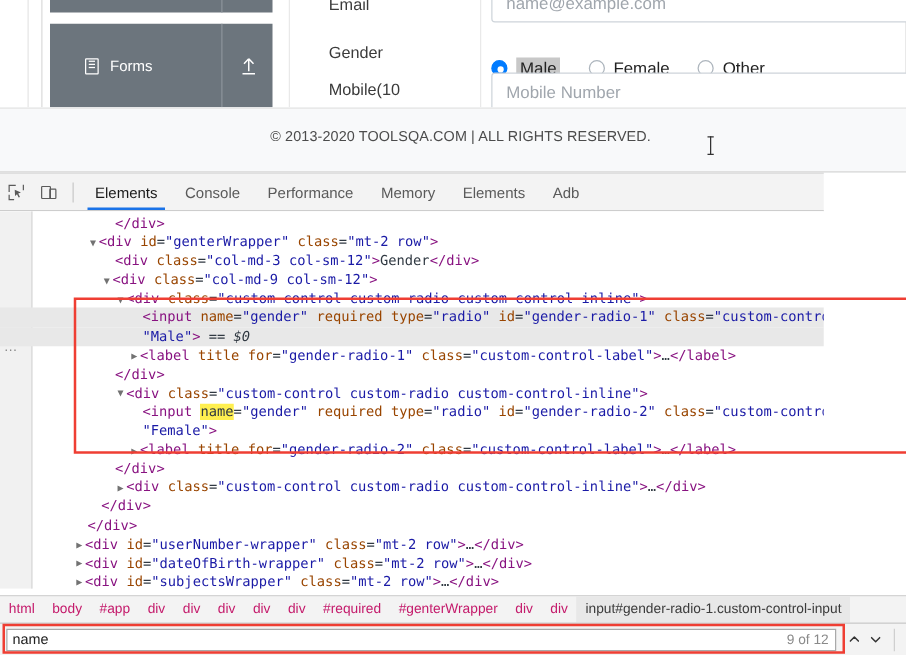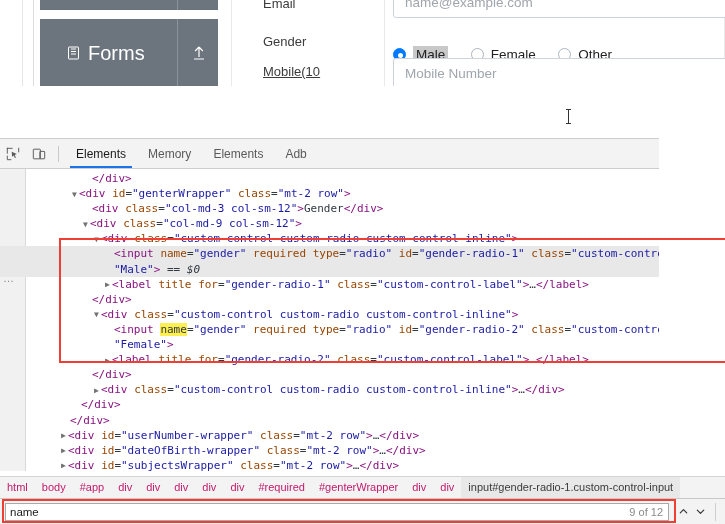--- a/index.html
+++ b/index.html
@@ -31,21 +31,21 @@
     color: #ffffff;
   }
   .menu-card.top { left: 40px; top: -18px; width: 178px; height: 28px; }
   .menu-card.forms { left: 40px; top: 19px; width: 178px; height: 67px; }
   .menu-card .divider {
     position: absolute; right: 40px; top: 0; width: 1px; height: 100%;
     background: #8b939a;
   }
   .menu-card .label {
     position: absolute; left: 28px; top: 50%; transform: translateY(-50%);
-    font-size: 20px; color: #ffffff; white-space: nowrap;
+    font-size: 12px; color: #ffffff; white-space: nowrap;
   }
   .menu-card .bookicon {
     position: absolute; left: 28px; top: 50%; transform: translateY(-50%);
     width: 11px; height: 13px; border: 1.4px solid #fff; border-radius: 1px;
   }
   .menu-card .bookicon::before {
     content: ""; position: absolute; left: 1.5px; top: 1.5px;
     width: 5px; height: 1px; background: #fff;
     box-shadow: 0 2.5px 0 #fff, 0 5px 0 #fff;
   }
@@ -257,45 +257,50 @@
       <label class="radio-item">
         <span class="radio-dot"></span>
         <span class="radio-text">Female</span>
       </label>
       <label class="radio-item">
         <span class="radio-dot"></span>
         <span class="radio-text">Other</span>
       </label>
     </div>
 
-    <span class="form-label" style="left:263px; top:64px;text-decoration:underline;">Mobile(10</span>
+    <span class="form-label" style="left:263px; top:64px;">Mobile(10</span>
     <div class="form-input" style="left:393px; top:58px; width:338px;">
       <span>Mobile Number</span>
     </div>
   </div>
 
+  <div class="footer-band">
+    <div class="footer-text">© 2013-2020 TOOLSQA.COM | ALL RIGHTS RESERVED.</div>
+  </div>
   <div class="text-caret"></div>
 
   <div class="devtools">
 
     <div class="dt-tabbar">
       <div class="dt-tool-btn">
         <svg viewBox="0 0 16 16" width="14" height="14">
           <path d="M1.5 1.5 H7 M1.5 1.5 V7 M1.5 10.5 V14.5 H5.5 M14.5 1.5 V5.5" stroke="#5a5a5a" stroke-width="1.1" fill="none" stroke-linecap="square"></path>
           <path d="M6.6 5.4 L12.3 8.1 L9.8 9 L11.4 12 L10.2 12.6 L8.7 9.6 L6.9 11.2 Z" fill="#5a5a5a"></path>
         </svg>
       </div>
       <div class="dt-tool-btn">
         <svg viewBox="0 0 16 16" width="14" height="14">
           <rect x="1.5" y="2.5" width="8" height="11" rx="0.6" stroke="#5a5a5a" stroke-width="1.1" fill="none"></rect>
           <rect x="9" y="5" width="5.5" height="8.5" rx="0.6" stroke="#5a5a5a" stroke-width="1.1" fill="none"></rect>
         </svg>
       </div>
       <div class="dt-tool-sep"></div>
       <div class="dt-tab active">Elements</div>
+      <div class="dt-tab">Console</div>
+      <div class="dt-tab">Performance</div>
       <div class="dt-tab">Memory</div>
       <div class="dt-tab">Elements</div>
       <div class="dt-tab">Adb</div>
     </div>
 
     <div class="dt-tree">
       <div class="dt-sidebar-stub">
         <span class="dots">…</span>
       </div>
 

